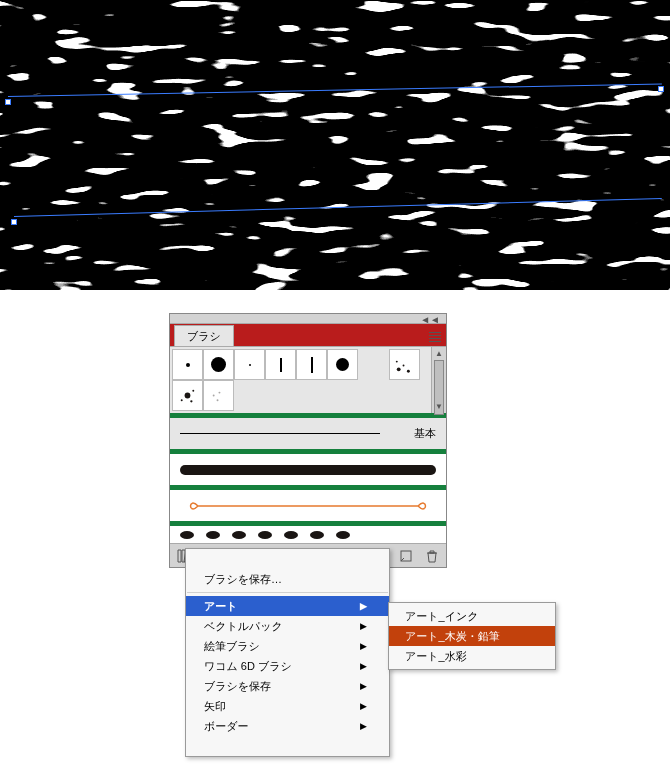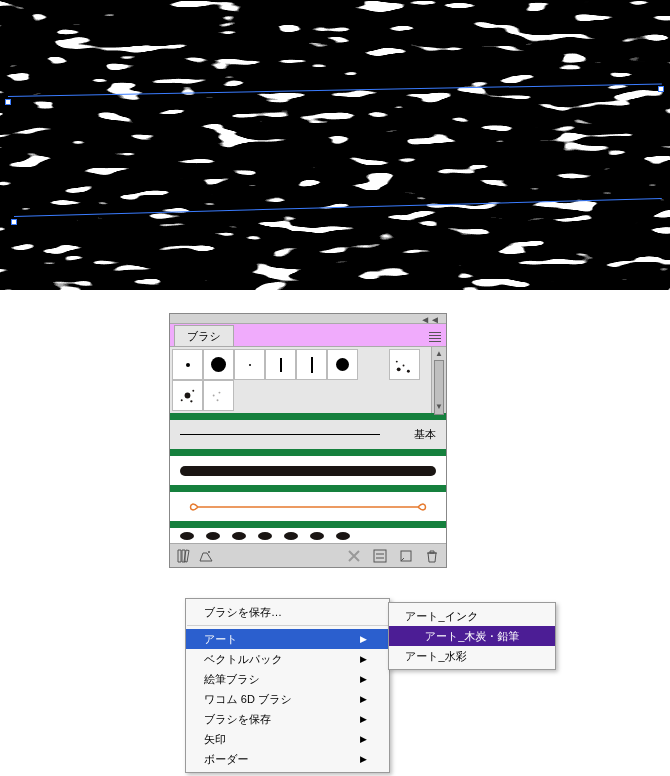--- a/index.html
+++ b/index.html
@@ -3,59 +3,59 @@
 <meta charset="utf-8">
 <style>
   * { box-sizing: border-box; }
   body { margin: 0; width: 670px; height: 776px; font-family: "Hiragino Sans", Meiryo, sans-serif; font-size: 11px; background: #fff; color: #000; position: relative; }
   .canvas-area { width: 670px; height: 290px; position: absolute; top: 0; left: 0; overflow: hidden; background: #fff; }
   .sel-line { position: absolute; height: 1px; background: #3a7cff; }
   .sel-handle { position: absolute; width: 6px; height: 6px; background: #fff; border: 1px solid #3a7cff; }
 
   .panel { position: absolute; left: 169px; top: 313px; width: 278px; background: #d3d3d3; border: 1px solid #888; }
   .panel-collapse { height: 10px; background: #d3d3d3; border-bottom: 1px solid #aaa; text-align: right; padding-right: 6px; font-size: 10px; color: #555; }
-  .panel-tabs { height: 22px; background: #f0abfc; display: flex; align-items: flex-end; padding-left: 4px; }
+  .panel-tabs { height: 22px; background: #b91c1c; display: flex; align-items: flex-end; padding-left: 4px; }
   .panel-tab { background: #e6e6e6; padding: 3px 12px 2px; font-size: 11px; border: 1px solid #aaa; border-bottom: none; }
   .panel-menu { margin-left: auto; width: 22px; height: 18px; display: flex; flex-direction: column; justify-content: center; gap: 2px; padding: 0 5px; }
   .panel-menu div { height: 1px; background: #555; }
   .panel-body { background: #e6e6e6; border-top: 1px solid #aaa; }
 
   .swatch-scroll { display: flex; }
   .swatch-grid { flex: 1; display: flex; flex-wrap: wrap; padding: 2px; }
   .swatch { width: 31px; height: 31px; border: 1px solid #bbb; background: #fff; display: flex; align-items: center; justify-content: center; }
   .swatch.spacer { border: none; background: transparent; }
   .scrollbar-v { width: 15px; background: #d3d3d3; border-left: 1px solid #aaa; position: relative; }
   .scrollbar-v .arrow { height: 13px; display:flex; align-items:center; justify-content:center; font-size:8px; color:#555; }
   .scrollbar-v .thumb { position: absolute; top: 13px; left: 2px; right: 2px; height: 55px; background: #bfbfbf; border: 1px solid #888; }
 
   .stroke-list { }
-  .stroke-row { height: 36px; border-top: 7px solid #15803d; display: flex; align-items: center; padding: 0 10px; background: #fff; }
+  .stroke-row { height: 36px; border-top: 5px solid #15803d; display: flex; align-items: center; padding: 0 10px; background: #fff; }
   .stroke-row.panel-bg { background: #e6e6e6; }
   .basic-label { margin-left: auto; font-size: 11px; }
   .line-thin { width: 100%; height: 1px; background: #000; }
   .line-char { width: 100%; height: 10px; background: #1a1513; border-radius: 5px / 50%; filter: blur(.3px); }
   .line-orn { width: 100%; height: 20px; }
   .line-dots { width: 100%; display:flex; gap:12px; align-items:center; }
   .line-dots span { width: 14px; height: 8px; background:#1a1513; border-radius:50%; }
 
   .panel-footer { height: 24px; background: #d3d3d3; border-top: 1px solid #aaa; display: flex; align-items: center; padding: 0 6px; gap: 10px; }
   .footer-group-left { display:flex; gap:6px; }
   .footer-group-right { margin-left:auto; display:flex; gap:10px; align-items:center; }
   .icon { width: 16px; height: 16px; display: inline-flex; align-items: center; justify-content: center; }
   .icon svg { width: 100%; height: 100%; }
 
-  .ctx-menu { position: absolute; left: 185px; top: 598px; width: 205px; background: #f7f7f7; border: 1px solid #9a9a9a; padding: 3px 0; box-shadow: 2px 2px 4px rgba(0,0,0,0.25); }
+  .ctx-menu { position: absolute; left: 185px; top: 548px; width: 205px; background: #f7f7f7; border: 1px solid #9a9a9a; padding: 20px 0; box-shadow: 2px 2px 4px rgba(0,0,0,0.25); }
   .ctx-item { height: 20px; display: flex; align-items: center; padding: 0 22px 0 18px; position: relative; }
-  .ctx-item.highlight { background: #2b5fce; color: #fff; }
+  .ctx-item.highlight { background: #2b5fce; color: #fff; font-weight: bold; }
   .ctx-item .arrow-r { margin-left: auto; font-size: 9px; }
   .ctx-sep { height: 1px; background: #d0d0d0; margin: 3px 1px; }
 
   .sub-menu { position: absolute; left: 388px; top: 602px; width: 168px; background: #f7f7f7; border: 1px solid #9a9a9a; padding: 3px 0; box-shadow: 2px 2px 4px rgba(0,0,0,0.25); }
   .sub-item { height: 20px; display: flex; align-items: center; padding: 0 16px; }
-  .sub-item.highlight { background: #4c1d95; color: #fff; justify-content: center; }
+  .sub-item.highlight { background: #c2410c; color: #fff; }
 </style>
 </head>
 <body>
 
 <div class="canvas-area">
   <svg width="670" height="290" style="position:absolute;top:0;left:0">
     <defs>
       <filter id="rough">
           <feTurbulence type="fractalNoise" baseFrequency="0.02 0.09" numOctaves="2" seed="7"></feTurbulence>
           <feColorMatrix values="0 0 0 0 0  0 0 0 0 0  0 0 0 0 0  0 0 0 28 -9"></feColorMatrix>

